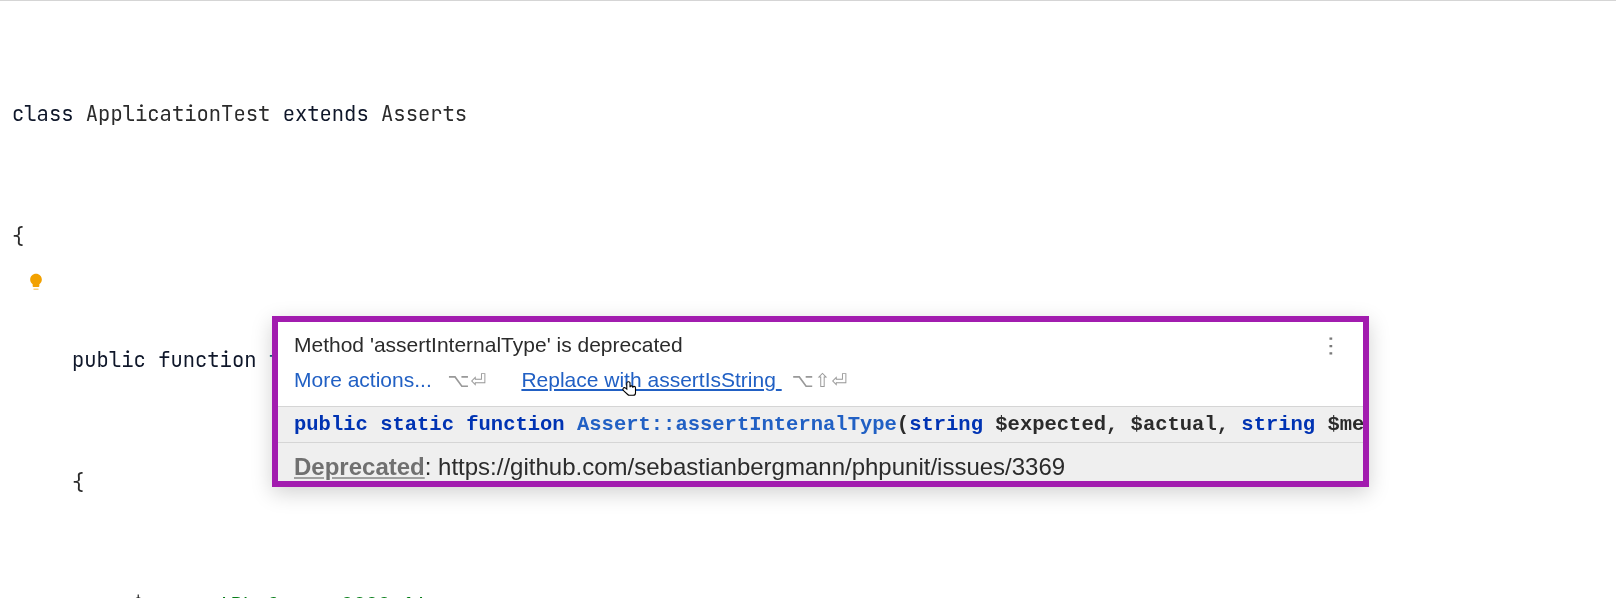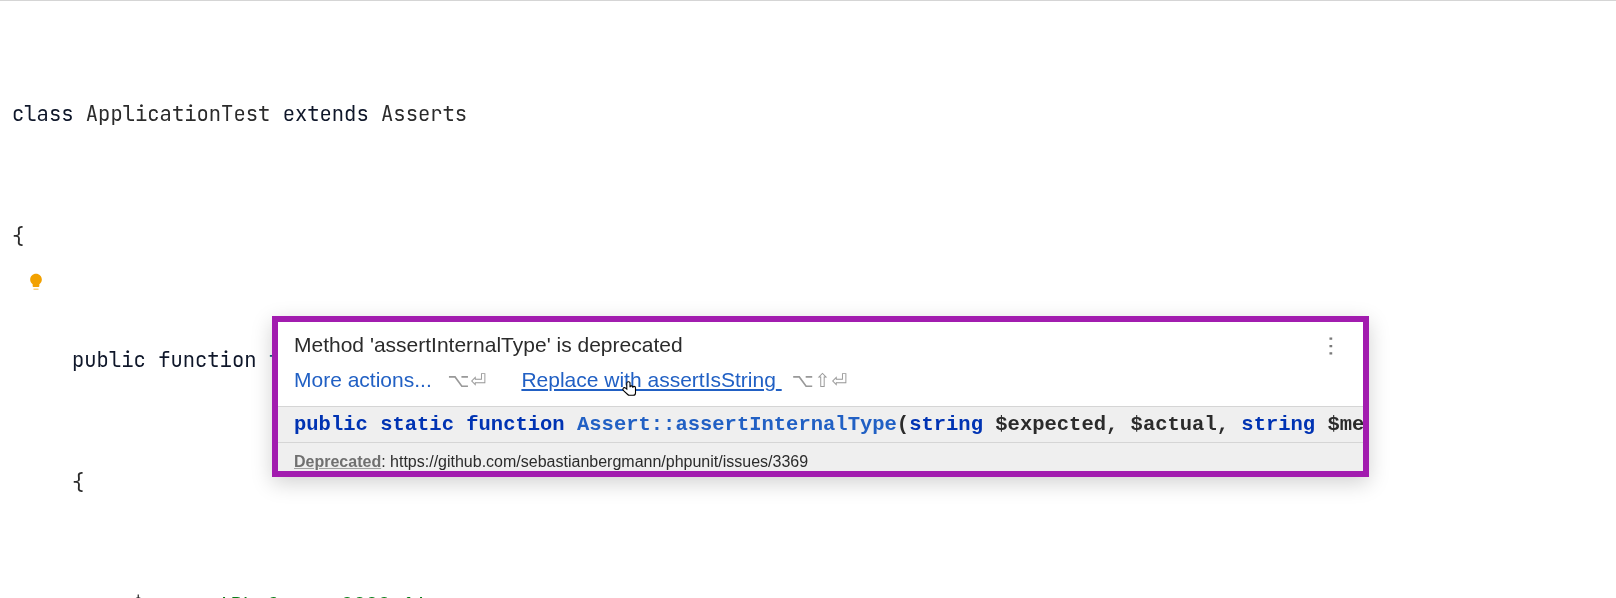--- a/index.html
+++ b/index.html
@@ -116,21 +116,21 @@
     .sig-plain { color: #2b2b2b; font-weight: bold; }
     .popup-doc {
       background: #efefef;
       padding: 12px 16px 2px 16px;
       font-size: 20px;
       color: #2b2b2b;
     }
     .popup-dep {
       background: #efefef;
       padding: 10px 16px 0 16px;
-      font-size: 16px;
+      font-size: 24px;
     }
     .dep-label {
       color: #707070;
       font-weight: bold;
       text-decoration: underline;
       text-decoration-color: #a0a0a0;
     }
     .dep-url { color: #2b2b2b; }
     .more-icon {
       color: #7a7a7a;

